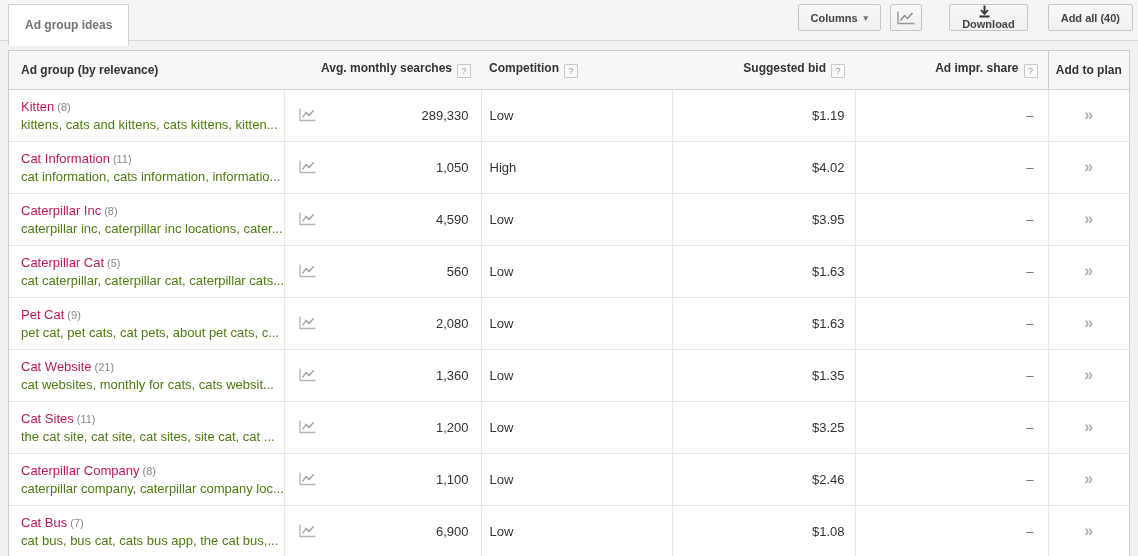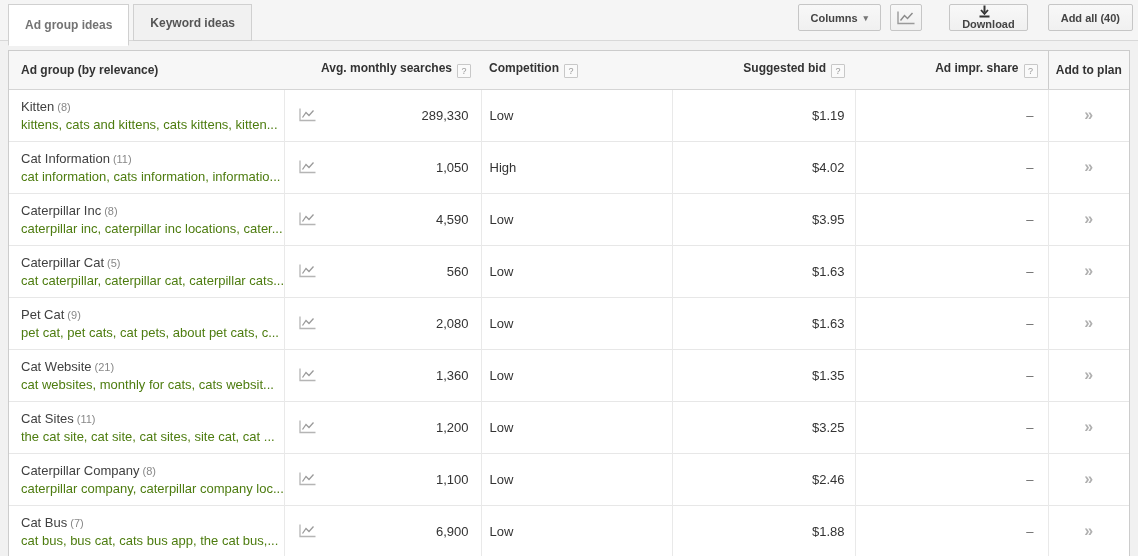--- a/index.html
+++ b/index.html
@@ -81,43 +81,40 @@
   tbody td {
     height: 52px; border-top: 1px solid #e7e7e7;
     font-size: 13px; color: #333; vertical-align: middle;
     overflow: hidden; white-space: nowrap;
   }
   tbody tr:first-child td { border-top: none; }
   td.d-adgroup, td.d-avg, td.d-comp, td.d-bid, td.d-impr { border-right: 1px solid #e9e9e9; }
   td.d-add { border-left: 1px solid #cccccc; text-align: center; }
 
   td.d-adgroup { padding: 7px 10px 7px 12px; }
-  .ag-name { font-size: 13px; color: #404040; text-decoration: none; cursor: pointer; }
+  .ag-name { font-size: 13px; color: #be185d; text-decoration: none; cursor: pointer; }
   .ag-count { font-size: 11px; color: #888; margin-left: 3px; }
   .ag-keywords { font-size: 13px; color: #4d7c0f; margin-top: 3px; }
 
   td.d-avg { position: relative; text-align: right; padding-right: 12px; }
   .trend-icon { position: absolute; left: 14px; top: 50%; margin-top: -7px; cursor: pointer; }
 
   td.d-comp { text-align: left; padding-left: 8px; }
   td.d-bid  { text-align: right; padding-right: 10px; }
   td.d-impr { text-align: right; padding-right: 14px; color: #666; }
 
   .add-glyph { font-size: 16px; color: #b0b0b0; cursor: pointer; font-weight: bold; }
 </style>
 </head>
 <body>
 
 <div class="top-strip">
   <div class="tabs">
     <div class="tab active">
       <span>Ad group ideas</span>
-    </div>
-    <div class="tab">
-      <span>Keyword ideas</span>
     </div>
   </div>
 
   <div class="toolbar">
     <button class="btn">
       <span>Columns</span>
       <span class="caret">▾</span>
     </button>
     <button class="btn btn-icon-only gap-sm">
       <span style="display:inline-flex">
@@ -429,21 +426,21 @@
                 <path d="M1 0.5 V12.5 H16.5" stroke="#b5b5b5" stroke-width="1.3" fill="none"></path>
                 <path d="M3.5 9.5 L7 4.5 L10 7.5 L14.5 2.5" stroke="#9a9a9a" stroke-width="1.3" fill="none"></path>
               </svg>
       </span>
       <span>6,900</span>
     </td>
     <td class="d-comp">
       <span>Low</span>
     </td>
     <td class="d-bid">
-      <span>$1.88</span>
+      <span>$1.08</span>
     </td>
     <td class="d-impr">
       <span>–</span>
     </td>
     <td class="d-add">
       <span class="add-glyph">»</span>
     </td>
   </tr>
 </tbody>
   </table>

